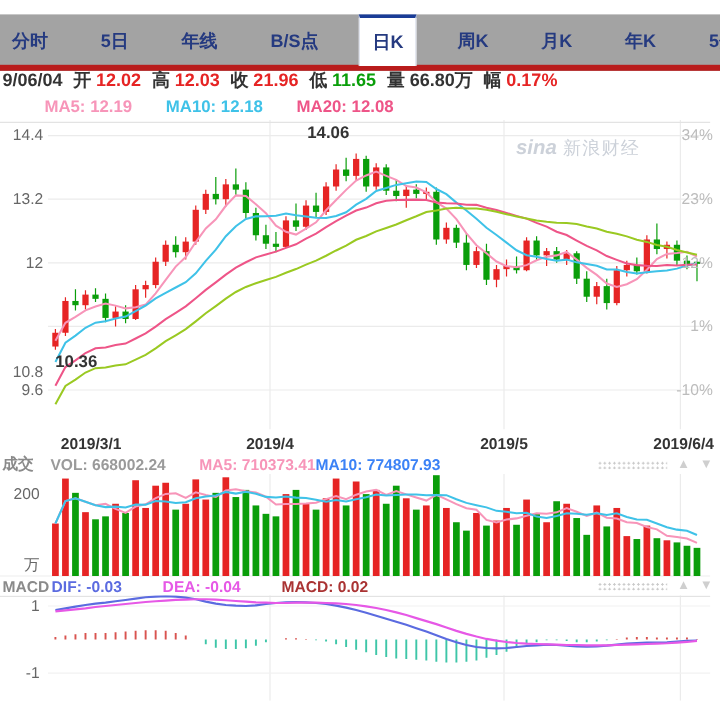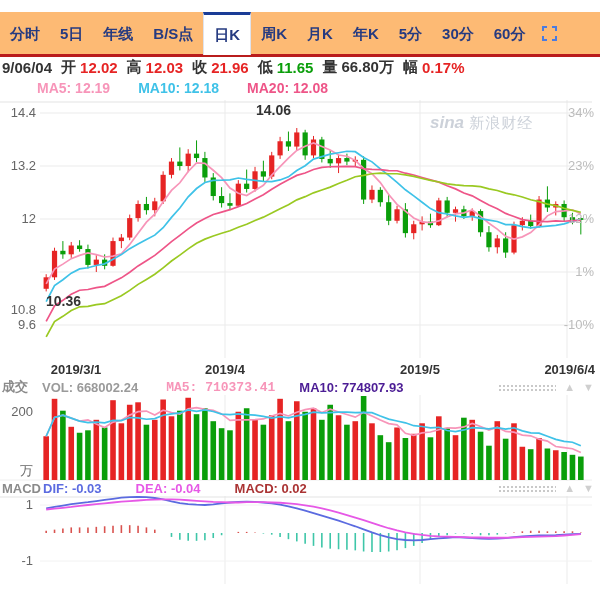--- a/index.html
+++ b/index.html
@@ -1,20 +1,20 @@
 <!DOCTYPE html>
 <html><head>
 <meta charset="utf-8">
 <style>
   html,body{margin:0;padding:0;background:#fff;}
   #app{position:relative;width:600px;height:600px;background:#fff;overflow:hidden;
        font-family:"Liberation Sans",sans-serif;-webkit-font-smoothing:antialiased;}
   
-  #toolbar{position:absolute;top:12px;left:0;width:600px;height:42px;background:#fdba74;
-           border-bottom:3px solid #b91c1c;display:flex;align-items:stretch;}
+  #toolbar{position:absolute;top:12px;left:0;width:600px;height:42px;background:#a3a3a3;
+           border-bottom:5px solid #b91c1c;display:flex;align-items:stretch;gap:24px;}
   .tab{display:flex;align-items:center;padding:0 10px;font-size:15px;font-weight:bold;
        color:#253a80;cursor:pointer;border-top:3px solid transparent;white-space:nowrap;}
   .tab.active{background:#fff;border-top:3px solid #1a3c96;border-left:1px solid #dfe3ed;
        border-right:1px solid #dfe3ed;margin-bottom:-1px;z-index:2;text-align:right;}
   #toolbar-icons{display:flex;align-items:center;margin-left:6px;gap:12px;}
   
   #quote-row{position:absolute;top:57px;left:2px;height:20px;display:flex;align-items:center;
              font-size:15px;font-weight:bold;color:#333;white-space:nowrap;}
   #quote-row .q-label{margin-left:9px;}
   #quote-row .q-val{margin-left:4px;}
@@ -269,22 +269,22 @@
   </span>
 
   <span class="date-label" style="left:44px;width:64px;text-align:center;">2019/3/1</span>
   <span class="date-label" style="left:195px;width:60px;text-align:center;">2019/4</span>
   <span class="date-label" style="left:390px;width:60px;text-align:center;">2019/5</span>
   <span class="date-label" style="right:5px;">2019/6/4</span>
 
   <div id="vol-header" class="panel-header">
     <span class="ph-name">成交</span>
     <span style="color:#9a9a9a;margin-right:28px;">VOL: 668002.24</span>
-    <span style="color:#f795b9;margin-right:24px;font-family:Liberation Mono, monospace;">MA5: 710373.41</span>
-    <span style="color:#4c1d95;">MA10: 774807.93</span>
+    <span style="color:#f795b9;">MA5: 710373.41</span>
+    <span style="color:#3b82f6;">MA10: 774807.93</span>
   </div>
   <div id="vol-widget" class="panel-widget">
     <span class="drag-dots"></span>
     <span class="tri">▲</span>
     <span class="tri">▼</span>
   </div>
   <svg id="vol-svg" width="592" height="86">
       <g>
         <line x1="225" y1="0" x2="225" y2="86" stroke="#ebebeb"></line>
         <line x1="420" y1="0" x2="420" y2="86" stroke="#ebebeb"></line>

